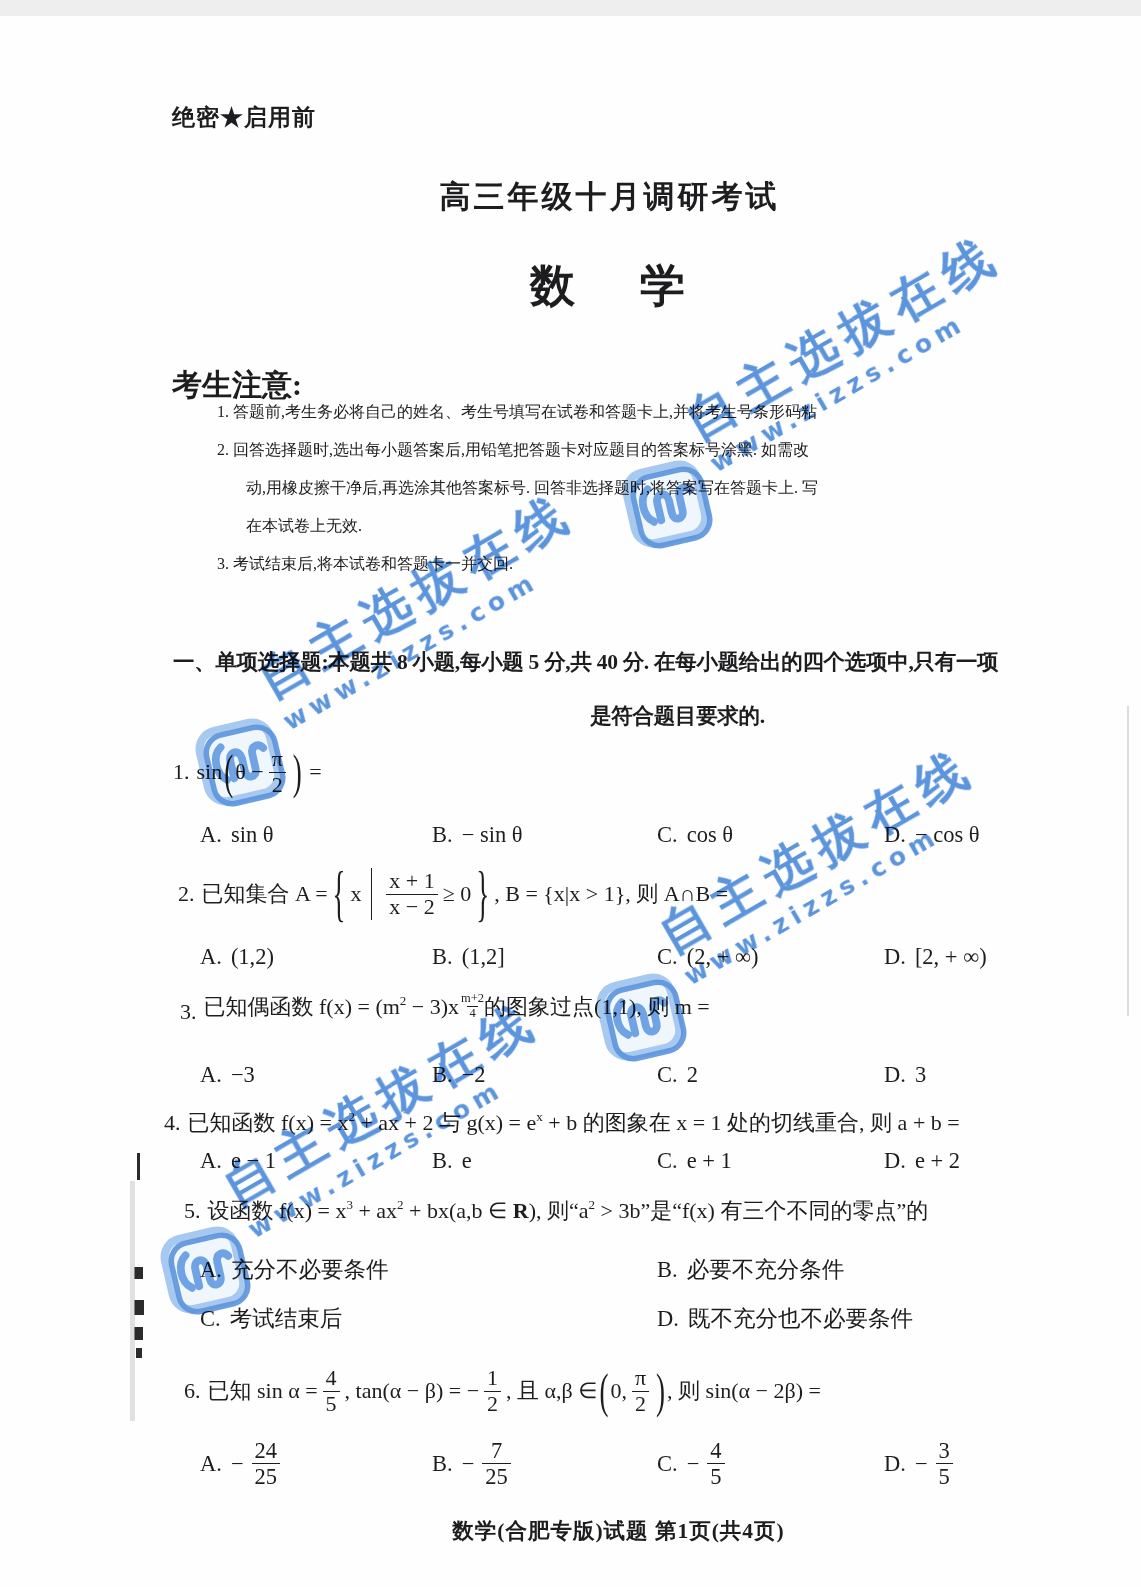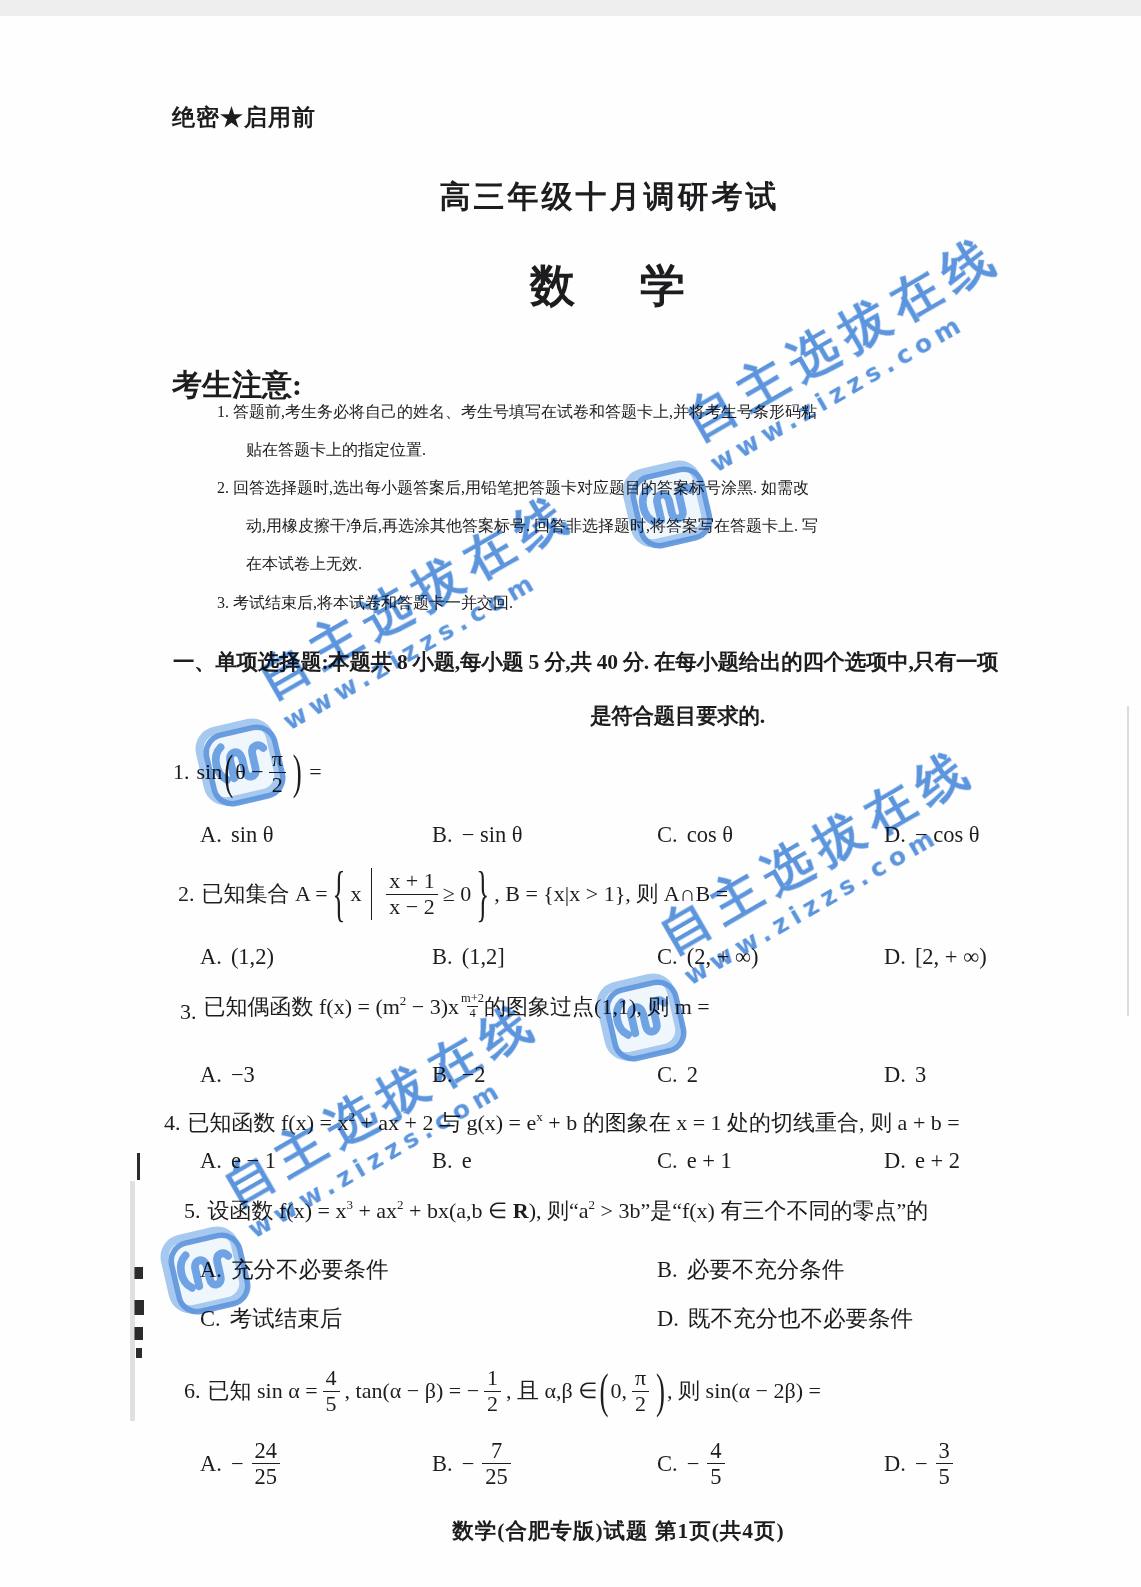--- a/index.html
+++ b/index.html
@@ -89,21 +89,20 @@
 
 <div class="page">
 
   <div class="abs classification">绝密★启用前</div>
   <div class="abs exam-title">高三年级十月调研考试</div>
   <div class="abs subject-title">数　学</div>
 
   <div class="abs notice-heading">考生注意:</div>
   <div class="abs notice">
     <div class="notice-line ind1">1. 答题前,考生务必将自己的姓名、考生号填写在试卷和答题卡上,并将考生号条形码粘</div>
-    <div class="notice-line ind2">贴在答题卡上的指定位置.</div>
     <div class="notice-line ind1">2. 回答选择题时,选出每小题答案后,用铅笔把答题卡对应题目的答案标号涂黑. 如需改</div>
     <div class="notice-line ind2">动,用橡皮擦干净后,再选涂其他答案标号. 回答非选择题时,将答案写在答题卡上. 写</div>
     <div class="notice-line ind2">在本试卷上无效.</div>
     <div class="notice-line ind1">3. 考试结束后,将本试卷和答题卡一并交回.</div>
   </div>
 
   <div class="abs section">
     <div class="section-line sl1">一、单项选择题:本题共 8 小题,每小题 5 分,共 40 分. 在每小题给出的四个选项中,只有一项</div>
     <div class="section-line sl2">是符合题目要求的.</div>
   </div>

